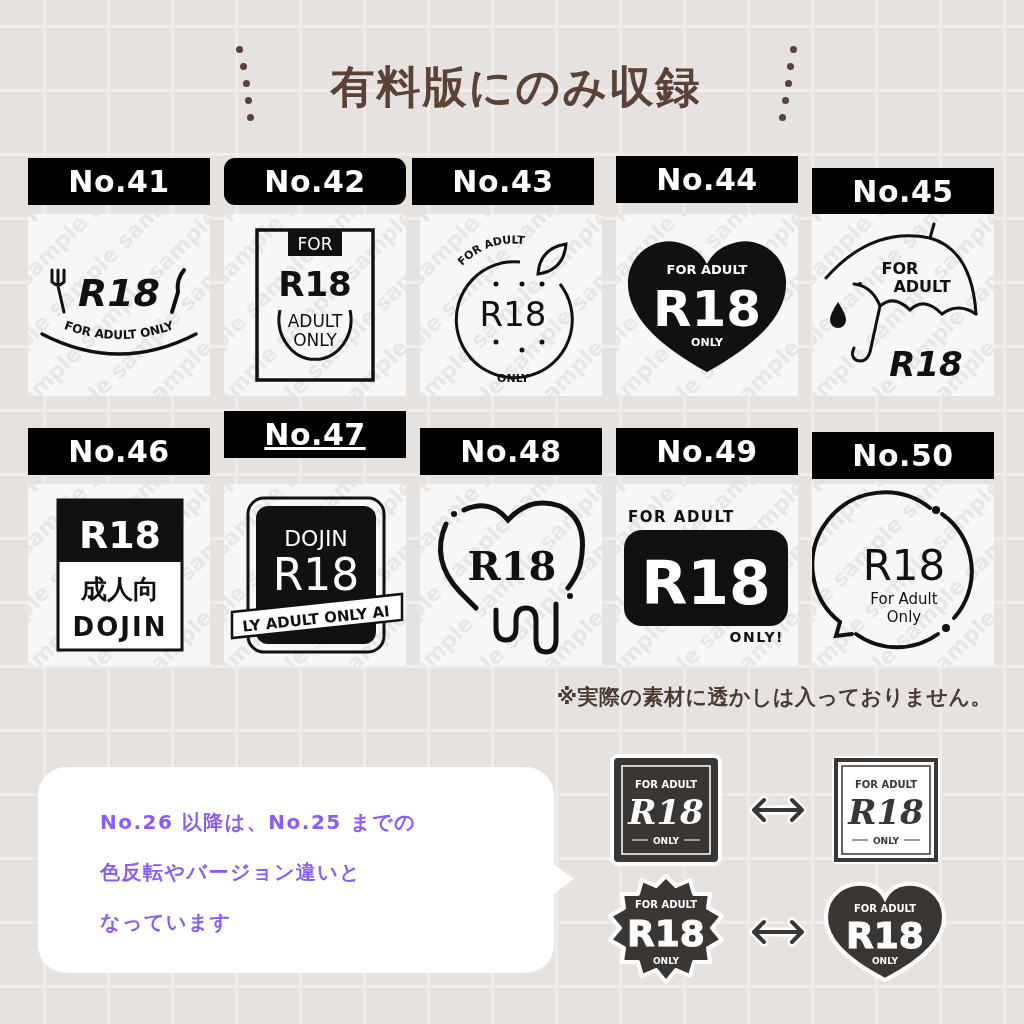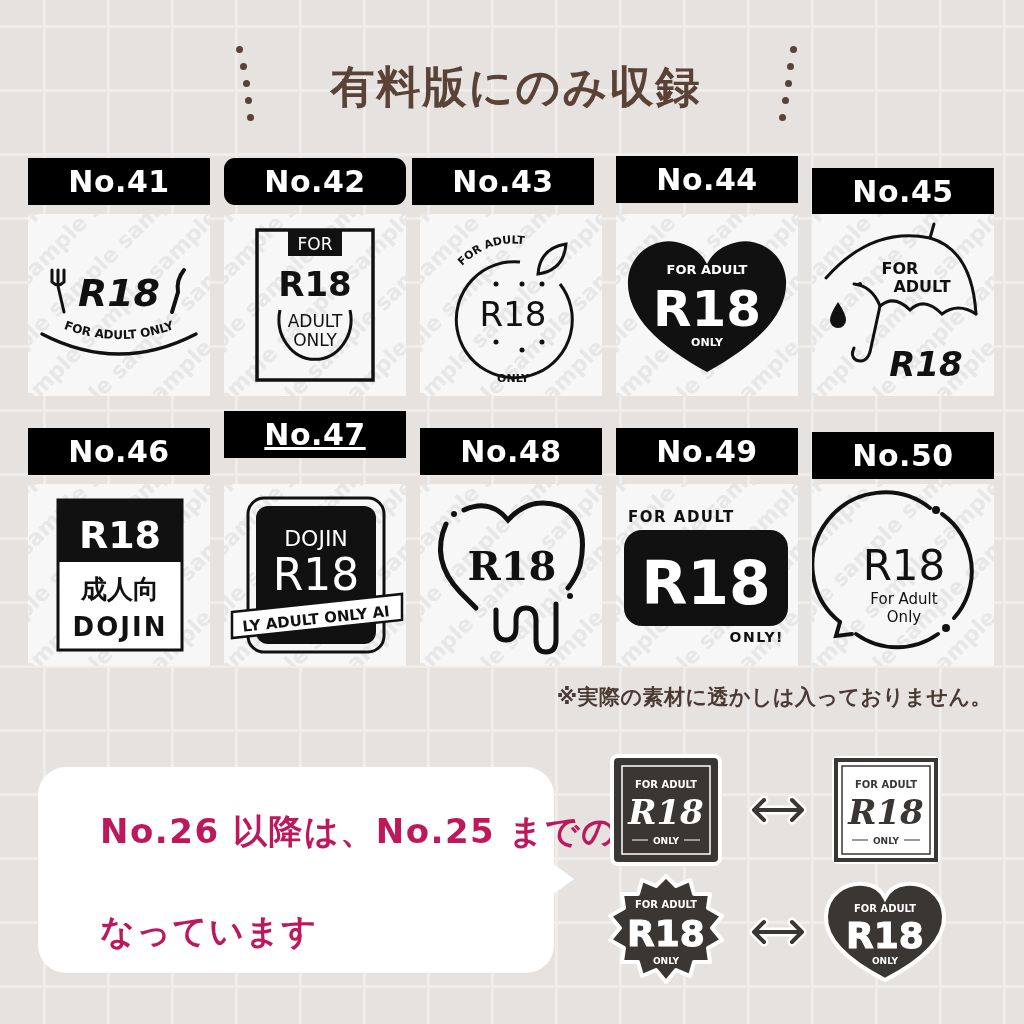--- a/index.html
+++ b/index.html
@@ -49,22 +49,22 @@
   .bubble {
     position: absolute; left: 38px; top: 767px; width: 516px; height: 206px;
     background: #ffffff; border-radius: 28px;
   }
   .bubble::after {
     content: ""; position: absolute; right: -20px; top: 96px;
     border-left: 22px solid #ffffff; border-top: 16px solid transparent;
     border-bottom: 16px solid transparent;
   }
   .bubble-line {
-    position: absolute; left: 62px; font-size: 34px; font-weight: 700;
-    color: #be185d; letter-spacing: 1.5px; white-space: nowrap;
+    position: absolute; left: 62px; font-size: 20px; font-weight: 700;
+    color: #8b5cf6; letter-spacing: 1.5px; white-space: nowrap;
   }
 
   .sample { position: absolute; }
   .sample svg { display: block; }
   .arrow { position: absolute; width: 60px; height: 40px; }
 </style>
 </head>
 <body>
 
 <div class="title-wrap">
@@ -230,20 +230,21 @@
     <text x="92" y="96" text-anchor="middle" font-family="DejaVu Sans" font-size="42" fill="#111">R18</text>
     <text x="92" y="120" text-anchor="middle" font-family="DejaVu Sans" font-size="15" fill="#111">For Adult</text>
     <text x="92" y="138" text-anchor="middle" font-family="DejaVu Sans" font-size="15" fill="#111">Only</text>
   </svg>
 </div>
 
 <div class="note">※実際の素材に透かしは入っておりません。</div>
 
 <div class="bubble">
   <div class="bubble-line" style="top:42px;">No.26 以降は、No.25 までの</div>
+  <div class="bubble-line" style="top:92px;">色反転やバージョン違いと</div>
   <div class="bubble-line" style="top:142px;text-align:center;">なっています</div>
 </div>
 
 <div class="sample" style="left:610px;top:754px;">
   <svg width="112" height="112" viewBox="0 0 112 112">
     <rect x="2" y="2" width="108" height="108" rx="6" fill="#3a3634" stroke="#fff" stroke-width="4"></rect>
     <rect x="12" y="12" width="88" height="88" fill="none" stroke="#fff" stroke-width="1.5"></rect>
     <text x="56" y="34" text-anchor="middle" font-family="DejaVu Sans" font-weight="700" font-size="10" fill="#fff">FOR ADULT</text>
     <text x="56" y="70" text-anchor="middle" font-family="DejaVu Serif" font-weight="700" font-style="italic" font-size="34" fill="#fff">R18</text>
     <line x1="22" y1="86" x2="38" y2="86" stroke="#fff" stroke-width="1"></line>

